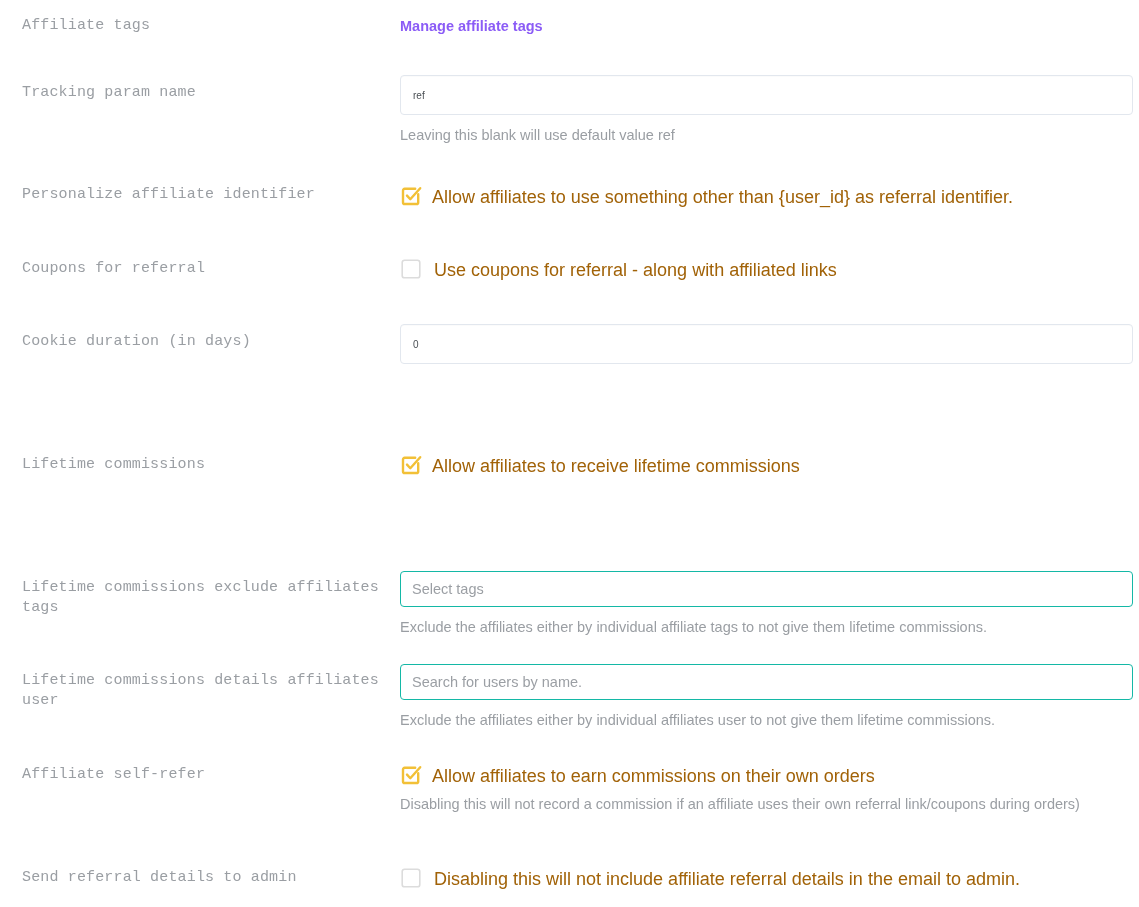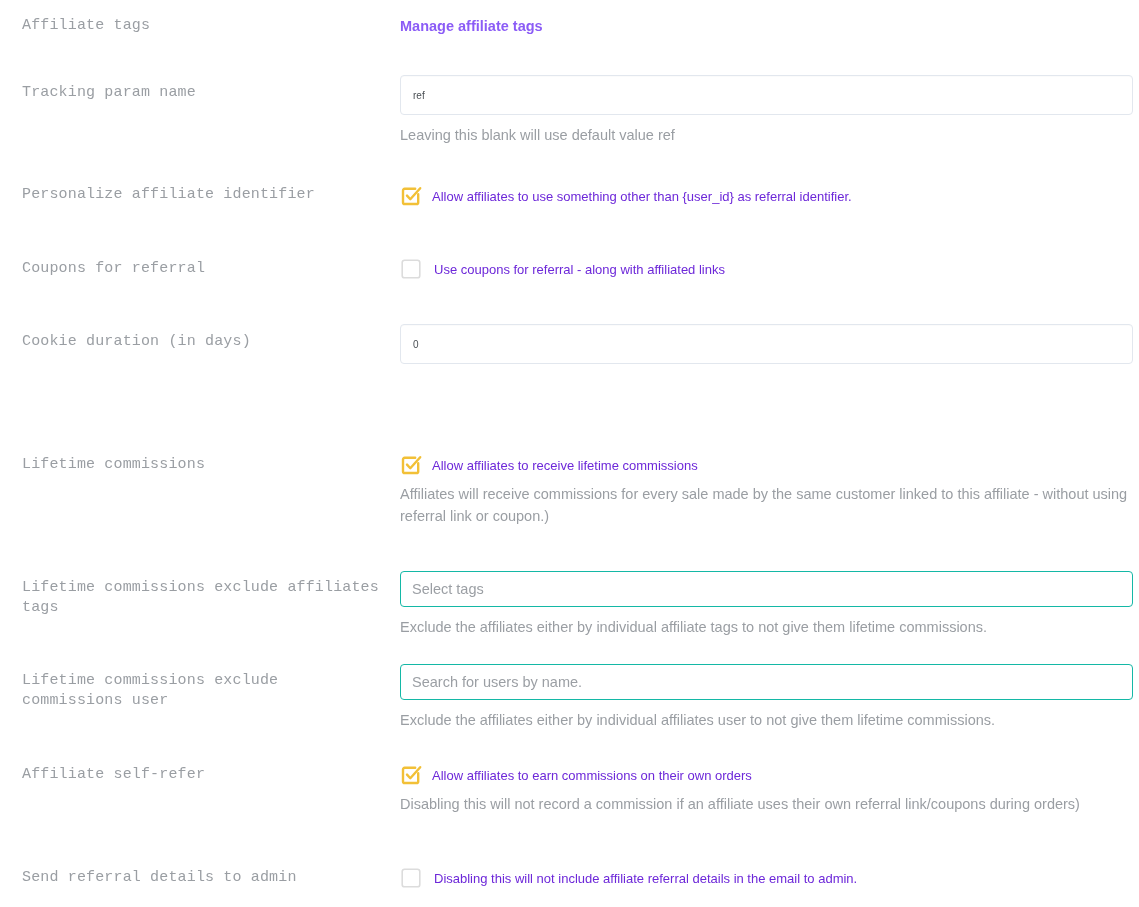--- a/index.html
+++ b/index.html
@@ -110,23 +110,23 @@
     flex: 0 0 auto;
     width: 22px;
     height: 22px;
     margin-right: 10px;
     cursor: pointer;
     position: relative;
     top: 0px;
   }
   .cbox svg { display: block; }
   .check-label {
-    font-size: 13px;
+    font-size: 18px;
     line-height: 22px;
-    color: #6d28d9;
+    color: #a16207;
     padding-top: 1px;
     cursor: pointer;
   }
 </style>
 </head>
 <body>
 
 <div class="settings-form">
 
   <div class="form-row" style="top:16px;">
@@ -185,34 +185,33 @@
     <div class="row-field" style="top:-1px;">
       <div class="check-row">
         <span class="cbox">
           <svg width="22" height="22" viewBox="0 0 22 22">
             <path d="M18.2 9.3 V17.4 a1.6 1.6 0 0 1 -1.6 1.6 H4.6 A1.6 1.6 0 0 1 3 17.4 V5.4 A1.6 1.6 0 0 1 4.6 3.8 H15.2" fill="none" stroke="#f2c037" stroke-width="2.4" stroke-linecap="round" stroke-linejoin="round"></path>
             <path d="M7.0 10.6 L10.3 14.2 L20.2 3.2" fill="none" stroke="#f2c037" stroke-width="2.4" stroke-linecap="round" stroke-linejoin="round"></path>
           </svg>
         </span>
         <span class="check-label">Allow affiliates to receive lifetime commissions</span>
       </div>
-      <div class="help-text" style="margin-top:6px;">Affiliates will receive commissions for every sale made by the same customer linked to this affiliate - without using referral link or coupon.)</div>
     </div>
   </div>
 
   <div class="form-row" style="top:578px;">
     <div class="row-label">Lifetime commissions exclude affiliates tags</div>
     <div class="row-field" style="top:-7px;">
       <input class="select-input" type="text" placeholder="Select tags" style="">
       <div class="help-text" style="margin-top:9px;">Exclude the affiliates either by individual affiliate tags to not give them lifetime commissions.</div>
     </div>
   </div>
 
   <div class="form-row" style="top:671px;">
-    <div class="row-label">Lifetime commissions exclude commissions user</div>
+    <div class="row-label">Lifetime commissions details affiliates user</div>
     <div class="row-field" style="top:-7px;">
       <input class="select-input" type="text" placeholder="Search for users by name." style="">
       <div class="help-text" style="margin-top:9px;">Exclude the affiliates either by individual affiliates user to not give them lifetime commissions.</div>
     </div>
   </div>
 
   <div class="form-row" style="top:765px;">
     <div class="row-label">Affiliate self-refer</div>
     <div class="row-field" style="top:-1px;">
       <div class="check-row">

